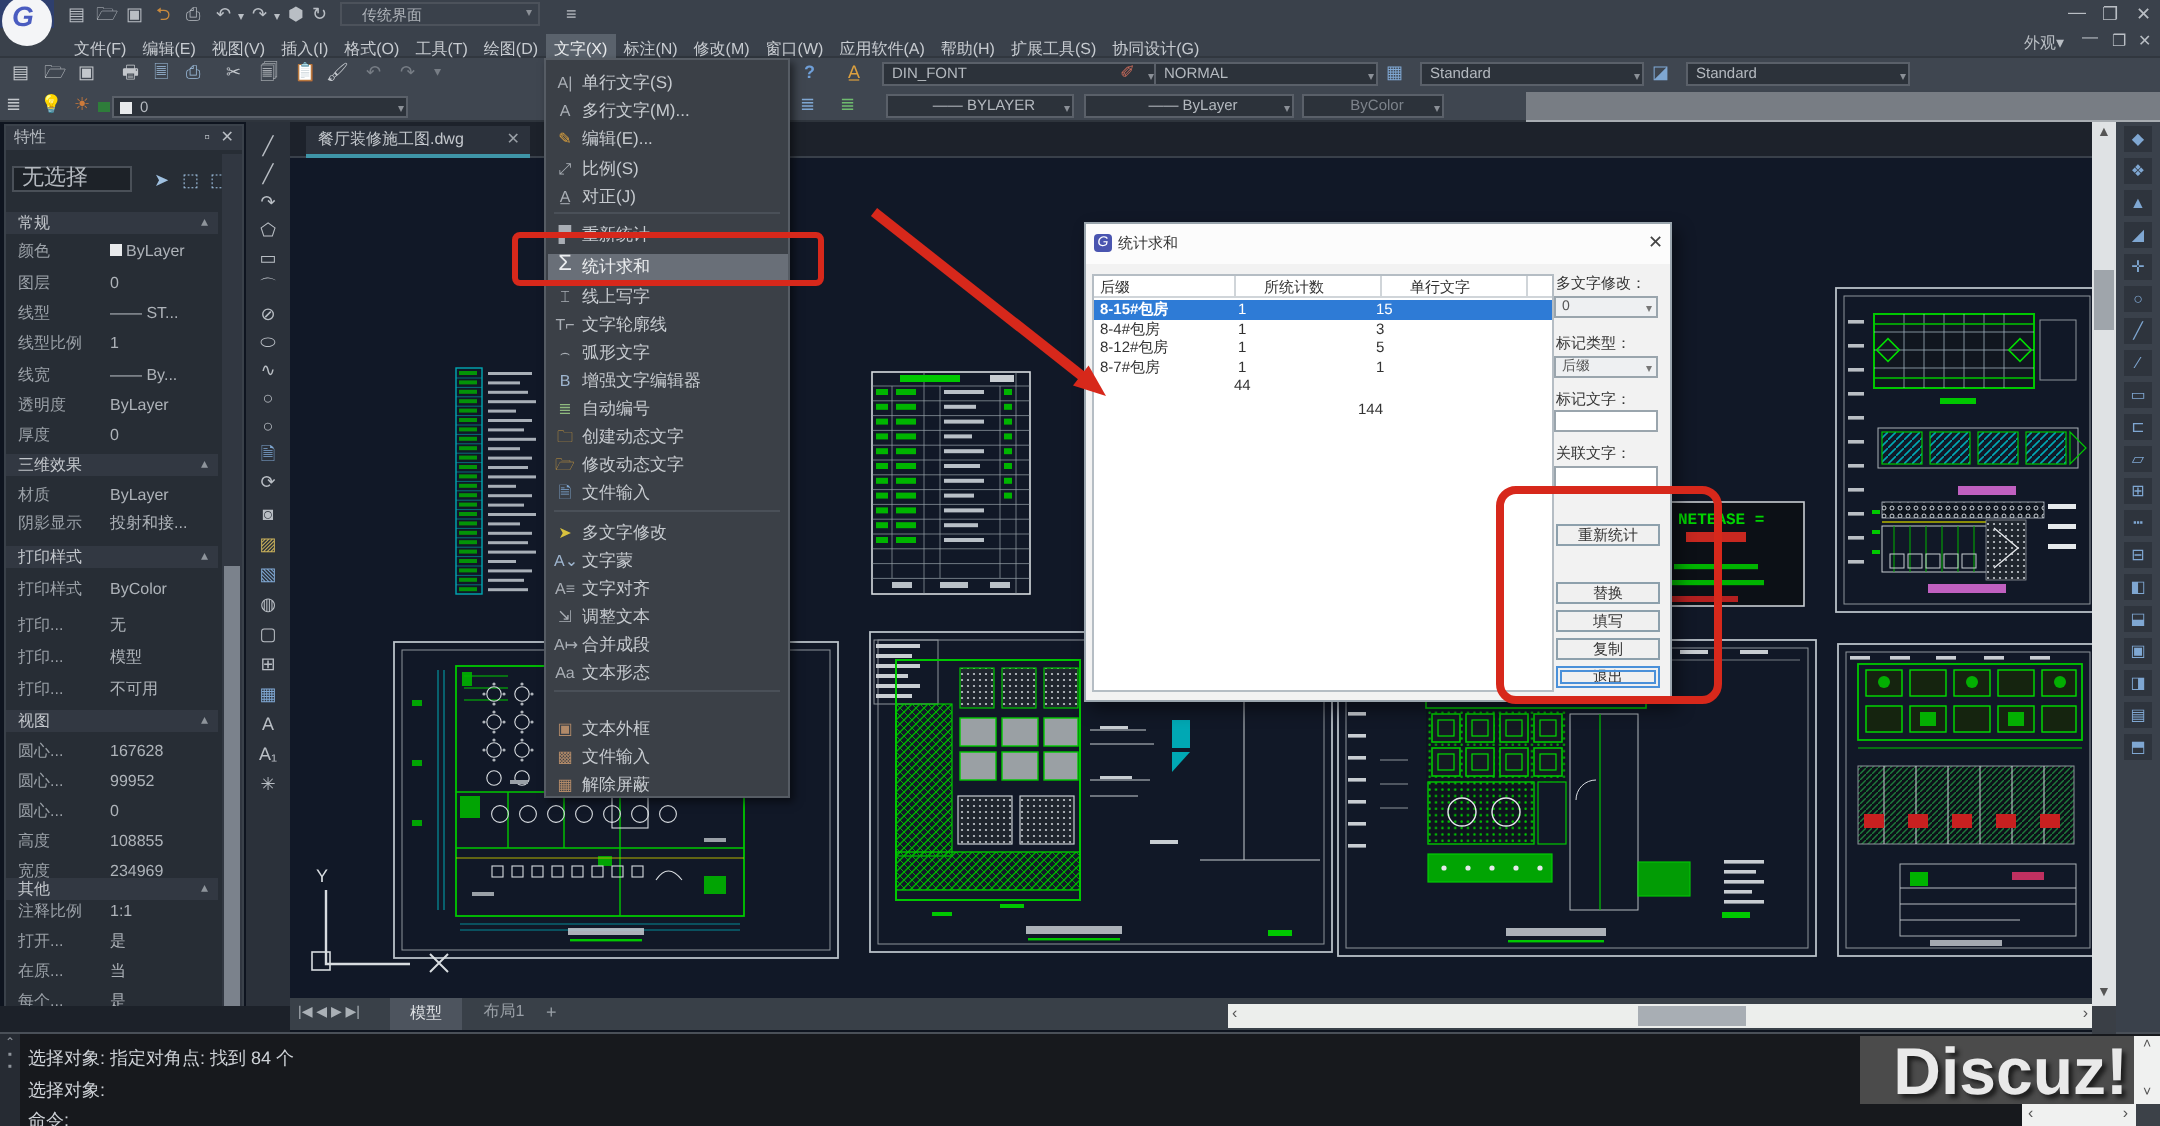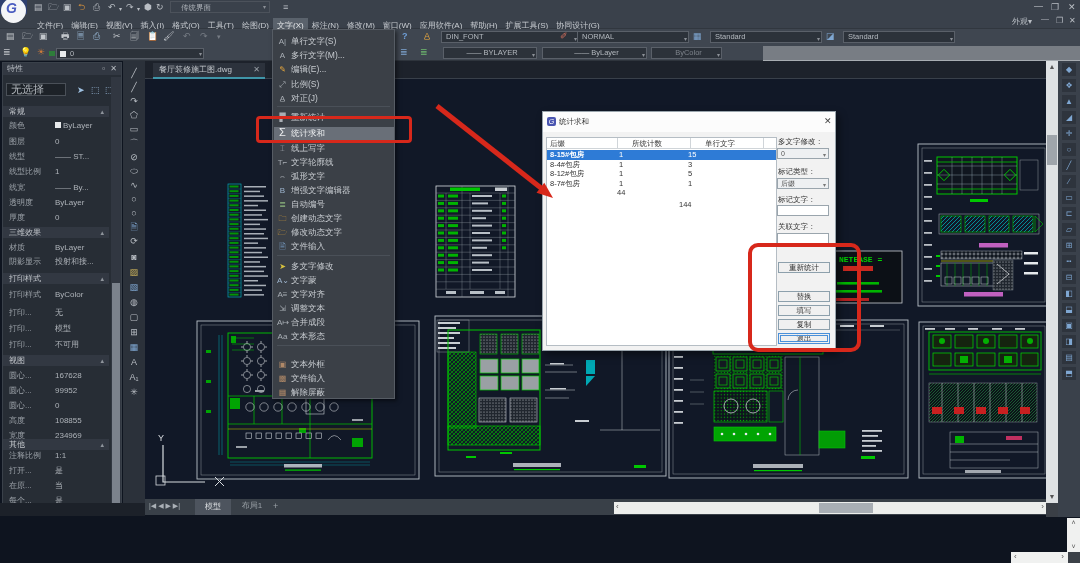--- a/index.html
+++ b/index.html
@@ -871,20 +871,27 @@
   <div class="abs" style="left:50px;top:0;width:36px;height:16px;background:#4d545e;color:#dcdfe2;font-size:8px;text-align:center;line-height:15px;">模型</div>
   <div class="abs" style="left:88px;top:0;width:38px;height:14px;color:#9aa0a7;font-size:8px;text-align:center;line-height:14px;">布局1</div>
   <div class="abs" style="left:128px;top:0;color:#9aa0a7;font-size:9px;line-height:14px;">+</div>
   <div class="abs" style="left:469px;top:3px;width:432px;height:12px;background:#eceeec;">
     <span class="abs" style="left:2px;top:0px;font-size:8px;color:#555;">‹</span>
     <div class="abs" style="left:205px;top:1px;width:54px;height:10px;background:#a8aeb4;"></div>
     <span class="abs" style="right:2px;top:0px;font-size:8px;color:#555;">›</span>
   </div>
 </div>
 <div class="abs" id="gapstrip"></div>
+<div class="abs" id="cmdwin">
+  <div class="abs" style="left:0;top:0;width:10px;height:47px;background:#262b33;color:#8e949b;font-size:6px;text-align:center;">⌃<br>▪<br>▪</div>
+  <div class="abs" style="left:14px;top:6px;">选择对象: 指定对角点: 找到 84 个</div>
+  <div class="abs" style="left:14px;top:22px;">选择对象:</div>
+  <div class="abs" style="left:14px;top:37px;">命令:</div>
+</div>
+<div class="abs" id="discuz">Discuz!</div>
 <div class="abs" style="left:1067px;top:518px;width:13px;height:34px;background:#f0f1f0;z-index:71;">
   <div style="text-align:center;font-size:7px;color:#555;line-height:10px;">˄</div>
   <div style="position:absolute;bottom:0;width:13px;text-align:center;font-size:7px;color:#555;line-height:10px;">˅</div>
 </div>
 <div class="abs" style="left:1011px;top:552px;width:69px;height:11px;background:#f0f1f0;z-index:71;">
   <span style="position:absolute;left:3px;top:0;font-size:8px;color:#555;">‹</span>
   <span style="position:absolute;right:16px;top:0;font-size:8px;color:#555;">›</span>
   <span style="position:absolute;right:0;top:0;width:12px;height:11px;background:#3c4148;"></span>
 </div>
 </div>

